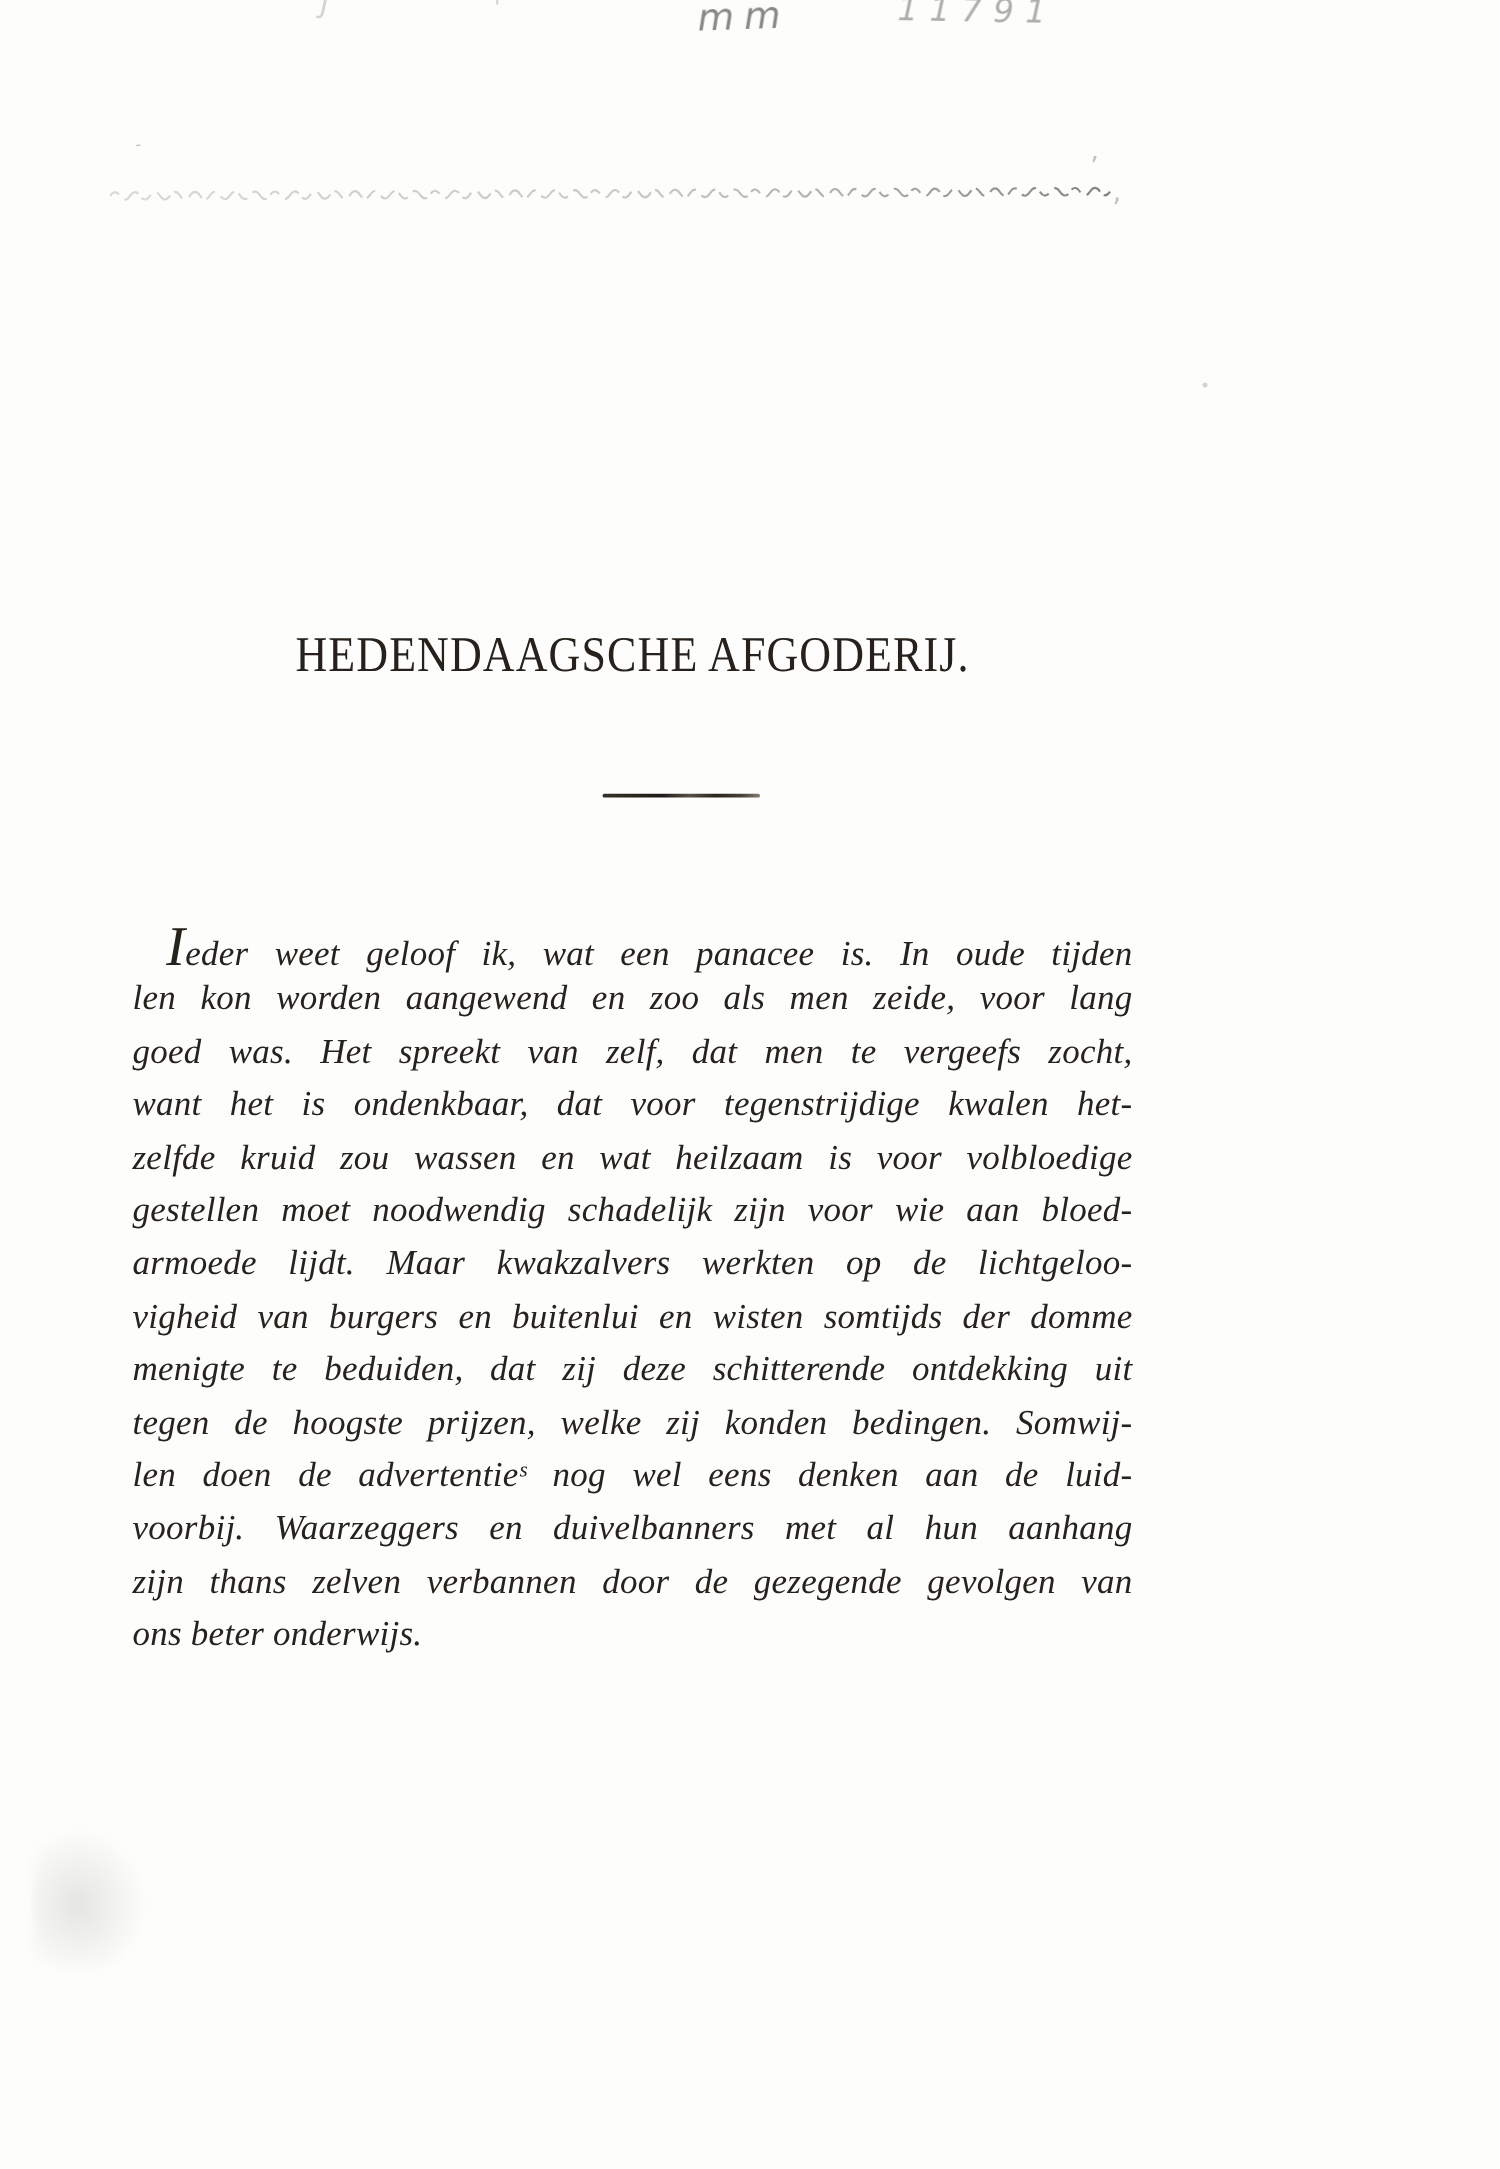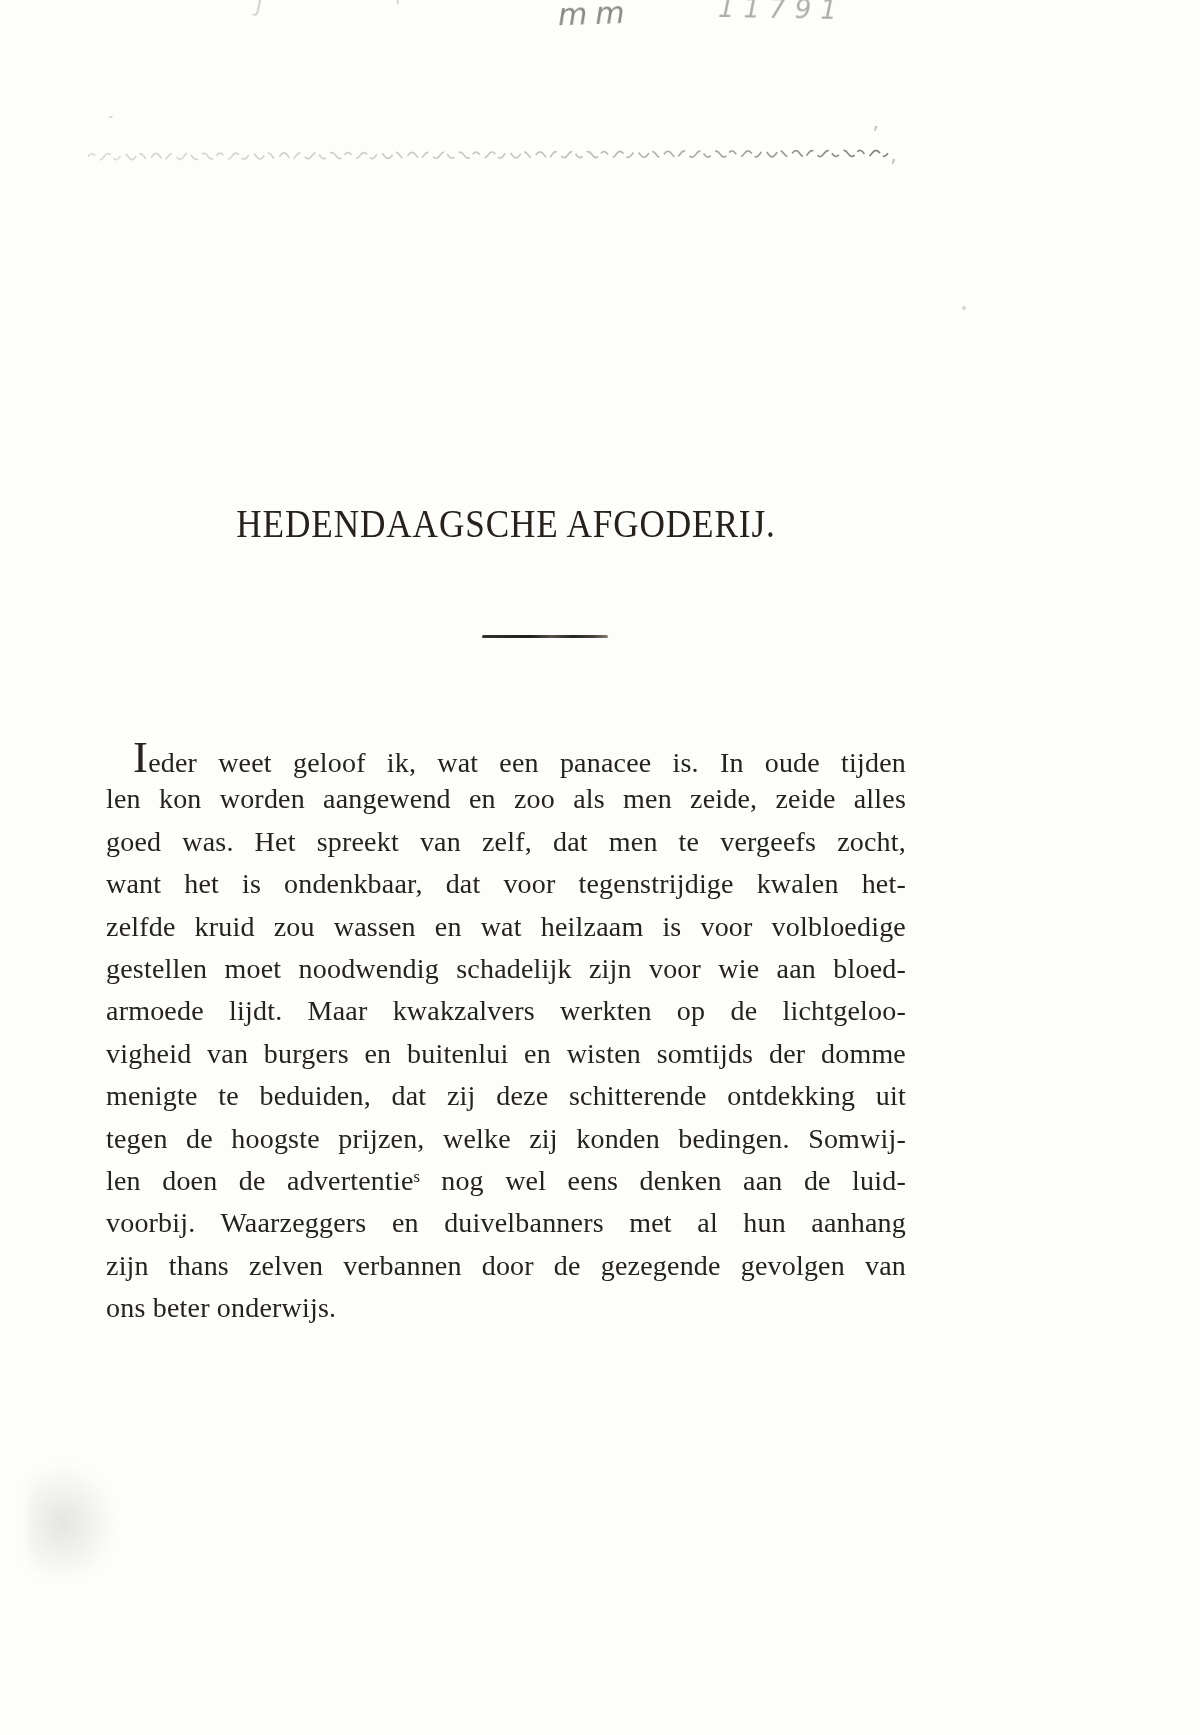--- a/index.html
+++ b/index.html
@@ -68,20 +68,21 @@
     color:#26221c;
     font-size:28px;
     line-height:42.4px;
     letter-spacing:0.2px;
   }
   .line{
     text-align:justify;
     text-align-last:justify;
     white-space:normal;
     height:42.4px;
+    font-style:italic;
   }
   .line-first{padding-left:27px;}
   .line-first::first-letter{font-size:1.6em;}
   .line-last{text-align-last:left;}
 
   .corner-shadow{
     position:absolute;left:26px;top:1462px;width:92px;height:112px;
     background:radial-gradient(ellipse at 40% 55%, rgba(120,118,112,0.18), rgba(120,118,112,0) 70%);
     filter:blur(3px);
   }
@@ -111,21 +112,21 @@
     </defs>
     <path d="M0,11 q4,-6 8,0 t8,0 t8,0 t8,0 t8,0 t8,0 t8,0 t8,0 t8,0 t8,0 t8,0 t8,0 t8,0 t8,0 t8,0 t8,0 t8,0 t8,0 t8,0 t8,0 t8,0 t8,0 t8,0 t8,0 t8,0 t8,0 t8,0 t8,0 t8,0 t8,0 t8,0 t8,0 t8,0 t8,0 t8,0 t8,0 t8,0 t8,0 t8,0 t8,0 t8,0 t8,0 t8,0 t8,0 t8,0 t8,0 t8,0 t8,0 t8,0 t8,0 t8,0 t8,0 t8,0 t8,0 t8,0 t8,0 t8,0 t8,0 t8,0 t8,0 t8,0 t8,0 t8,0 t8,0 t8,0 t8,0 t8,0 t8,0 t8,0 t8,0 t8,0 t8,0 t8,0 t8,0 t8,0 t8,0 t8,0 t8,0 t8,0 t8,0 t8,0 t8,0 t8,0 t8,0 t8,0 t8,0 t8,0 t8,0 t8,0 t8,0 t8,0 t8,0 t8,0 t8,0 t8,0 t8,0 t8,0 t8,0 t8,0 t8,0" fill="none" stroke="url(#foldg)" stroke-width="1.7" stroke-dasharray="9 6 14 4"></path>
   </svg>
 
   <h1 class="title">HEDENDAAGSCHE AFGODERIJ.</h1>
 
   <div class="divider"></div>
 
   <div class="paragraph">
     <div class="line line-first">Ieder weet geloof ik, wat een panacee is. In oude tijden</div>
-    <div class="line">len kon worden aangewend en zoo als men zeide, zeide alles</div>
+    <div class="line">len kon worden aangewend en zoo als men zeide, voor lang</div>
     <div class="line">goed was.  Het spreekt van zelf, dat men te vergeefs zocht,</div>
     <div class="line">want het is ondenkbaar, dat voor tegenstrijdige kwalen het-</div>
     <div class="line">zelfde kruid zou wassen en wat heilzaam is voor volbloedige</div>
     <div class="line">gestellen moet noodwendig schadelijk zijn voor wie aan bloed-</div>
     <div class="line">armoede lijdt.  Maar kwakzalvers werkten op de lichtgeloo-</div>
     <div class="line">vigheid van burgers en buitenlui en wisten somtijds der domme</div>
     <div class="line">menigte te beduiden, dat zij deze schitterende ontdekking uit</div>
     <div class="line">tegen de hoogste prijzen, welke zij konden bedingen.  Somwij-</div>
     <div class="line">len doen de advertentieˢ nog wel eens denken aan de luid-</div>
     <div class="line">voorbij.  Waarzeggers en duivelbanners met al hun aanhang</div>

